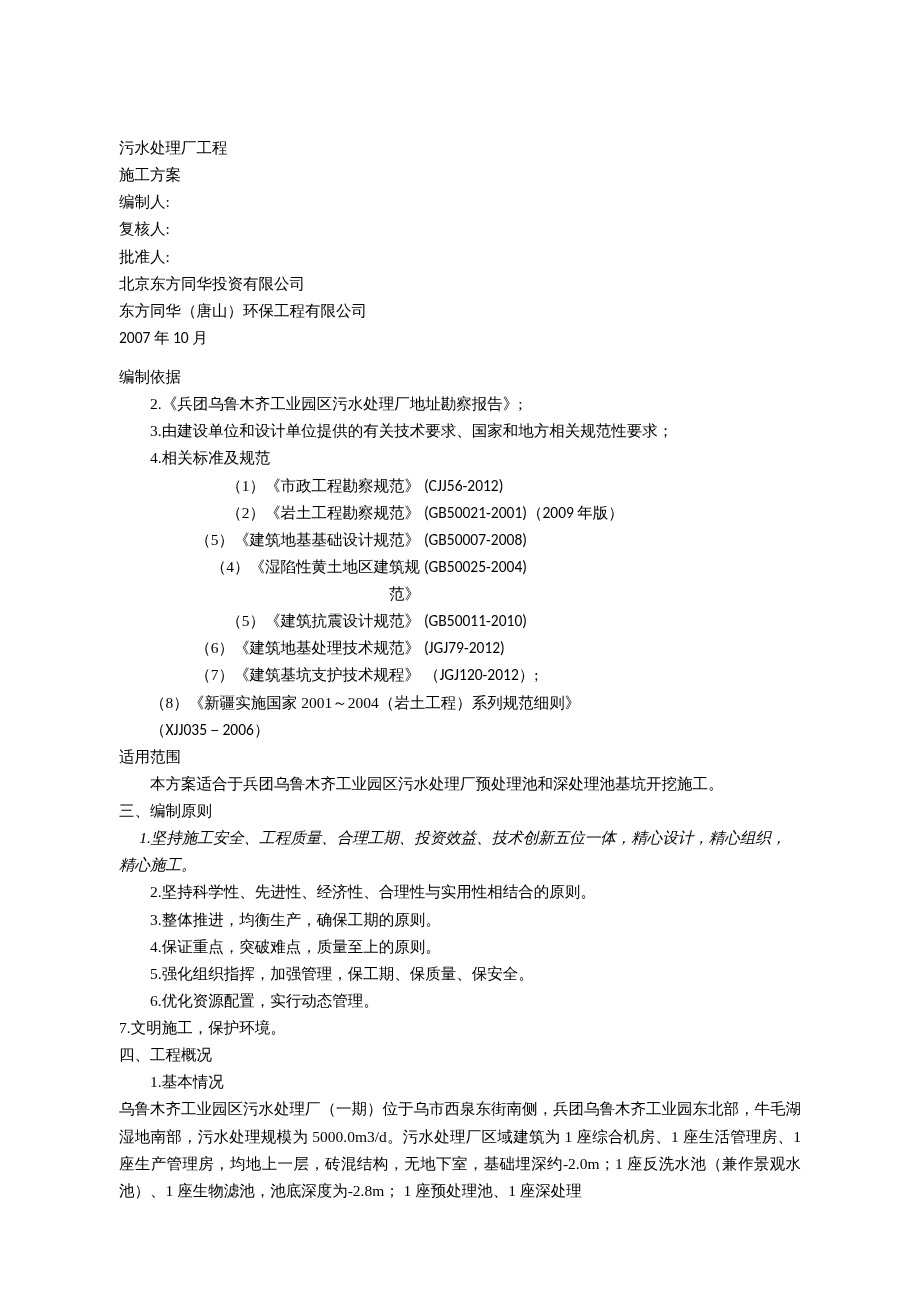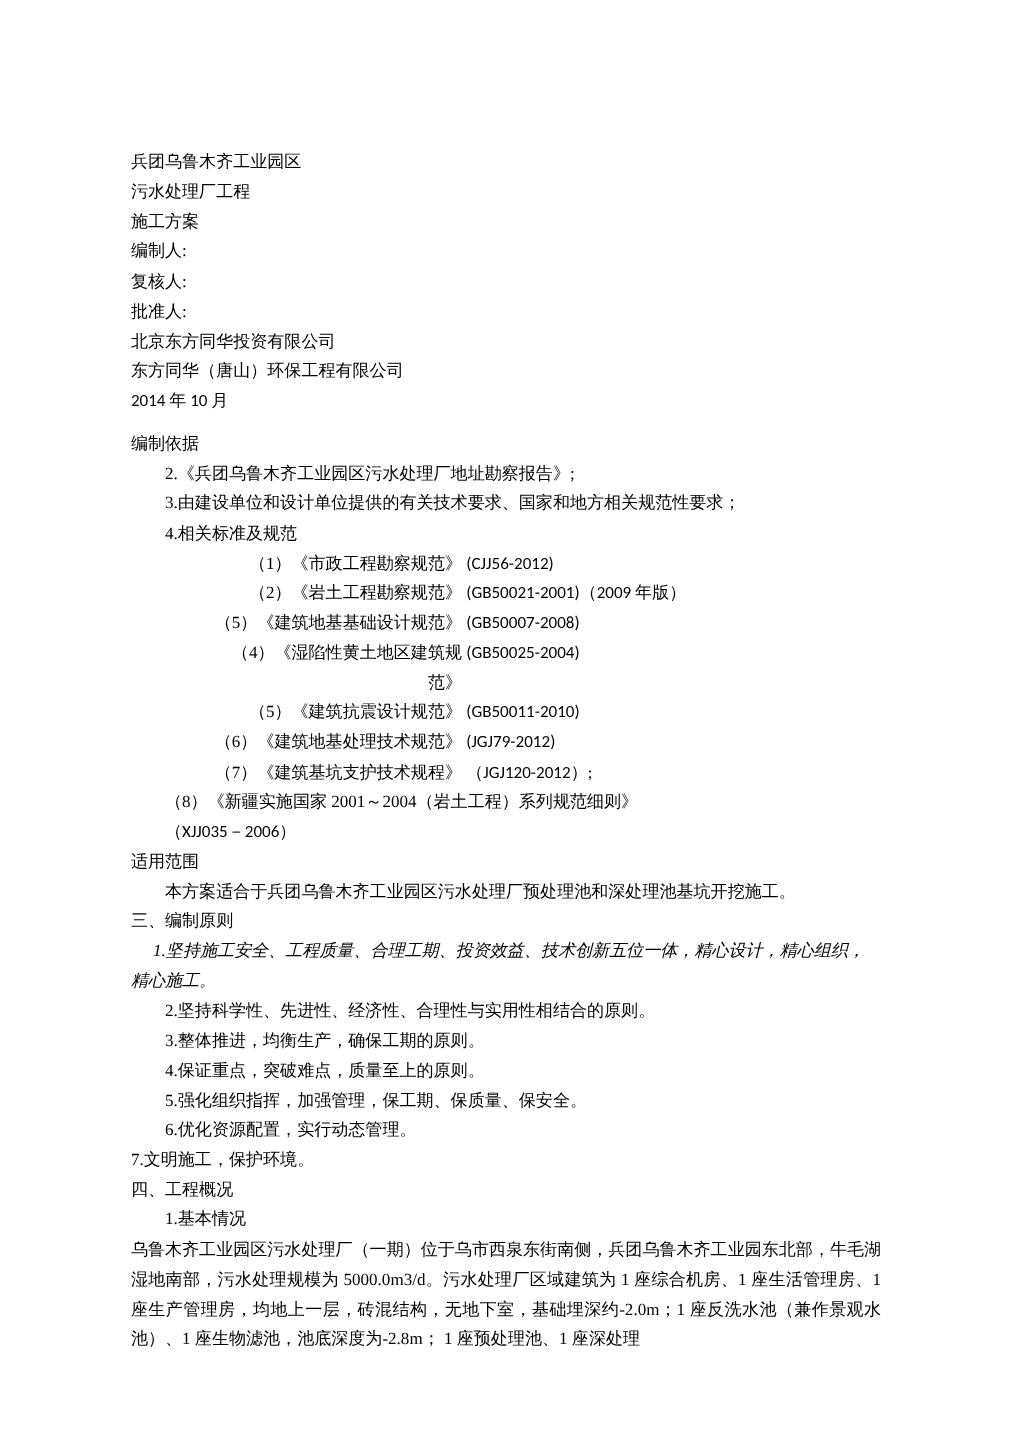--- a/index.html
+++ b/index.html
@@ -53,29 +53,28 @@
     font-family: Calibri, Arial, sans-serif;
   }
   p { margin: 0; }
 </style>
 </head>
 <body>
 
 <div class="page">
 
   <div class="header-block">
-    <p>兵团乌鲁木齐工业园区</p>
     <p>污水处理厂工程</p>
     <p>施工方案</p>
     <p>编制人:</p>
     <p>复核人:</p>
     <p>批准人:</p>
     <p>北京东方同华投资有限公司</p>
     <p>东方同华（唐山）环保工程有限公司</p>
-    <p><span class="latin">2014 年 10 月</span></p>
+    <p><span class="latin">2007 年 10 月</span></p>
   </div>
 
   <p class="section-title">编制依据</p>
   <p class="indent">2.《兵团乌鲁木齐工业园区污水处理厂地址勘察报告》;</p>
   <p class="indent">3.由建设单位和设计单位提供的有关技术要求、国家和地方相关规范性要求；</p>
   <p class="indent">4.相关标准及规范</p>
 
   <p class="std-row">
     <span class="std-name">（1）《市政工程勘察规范》</span>
     <span class="std-code">(CJJ56-2012)</span>

